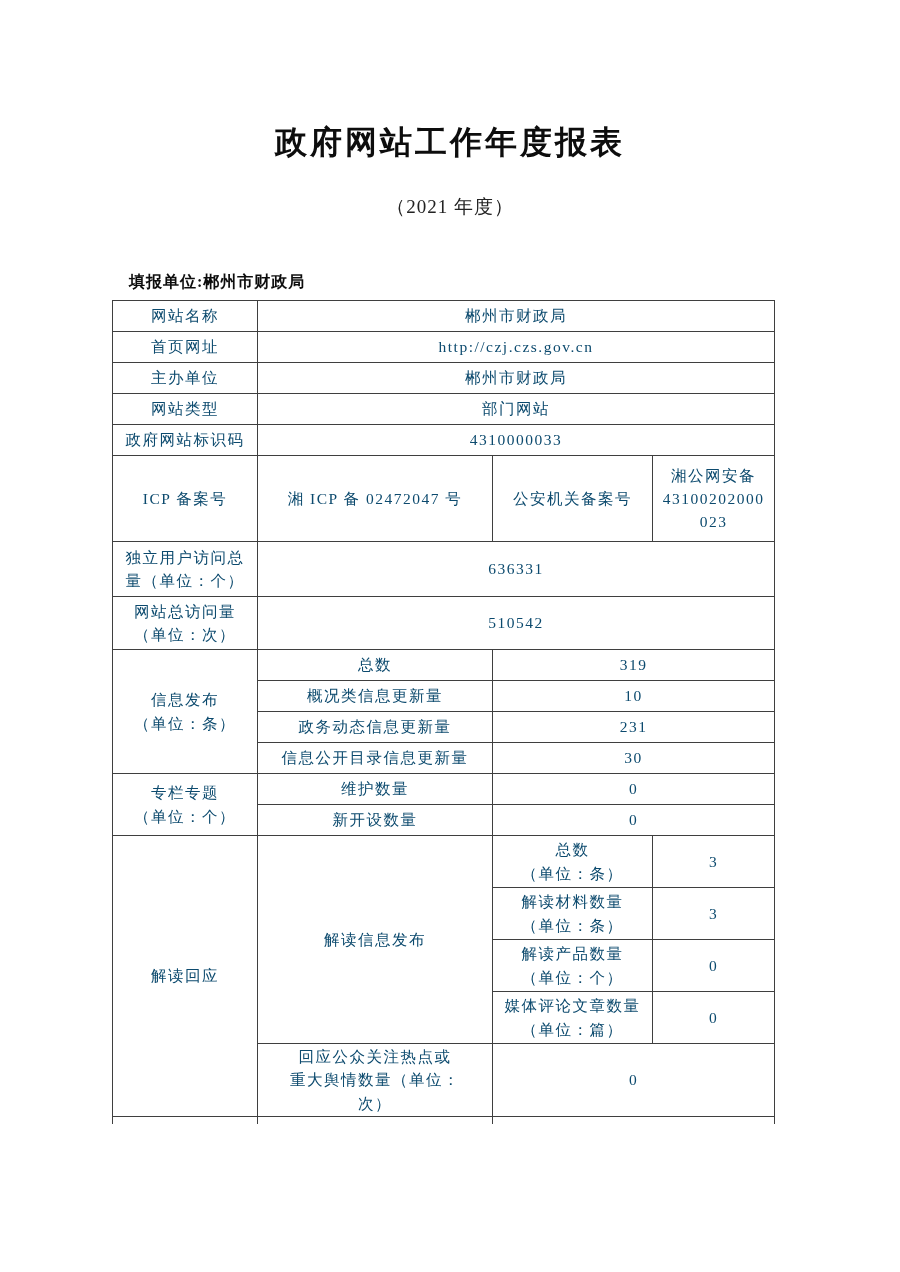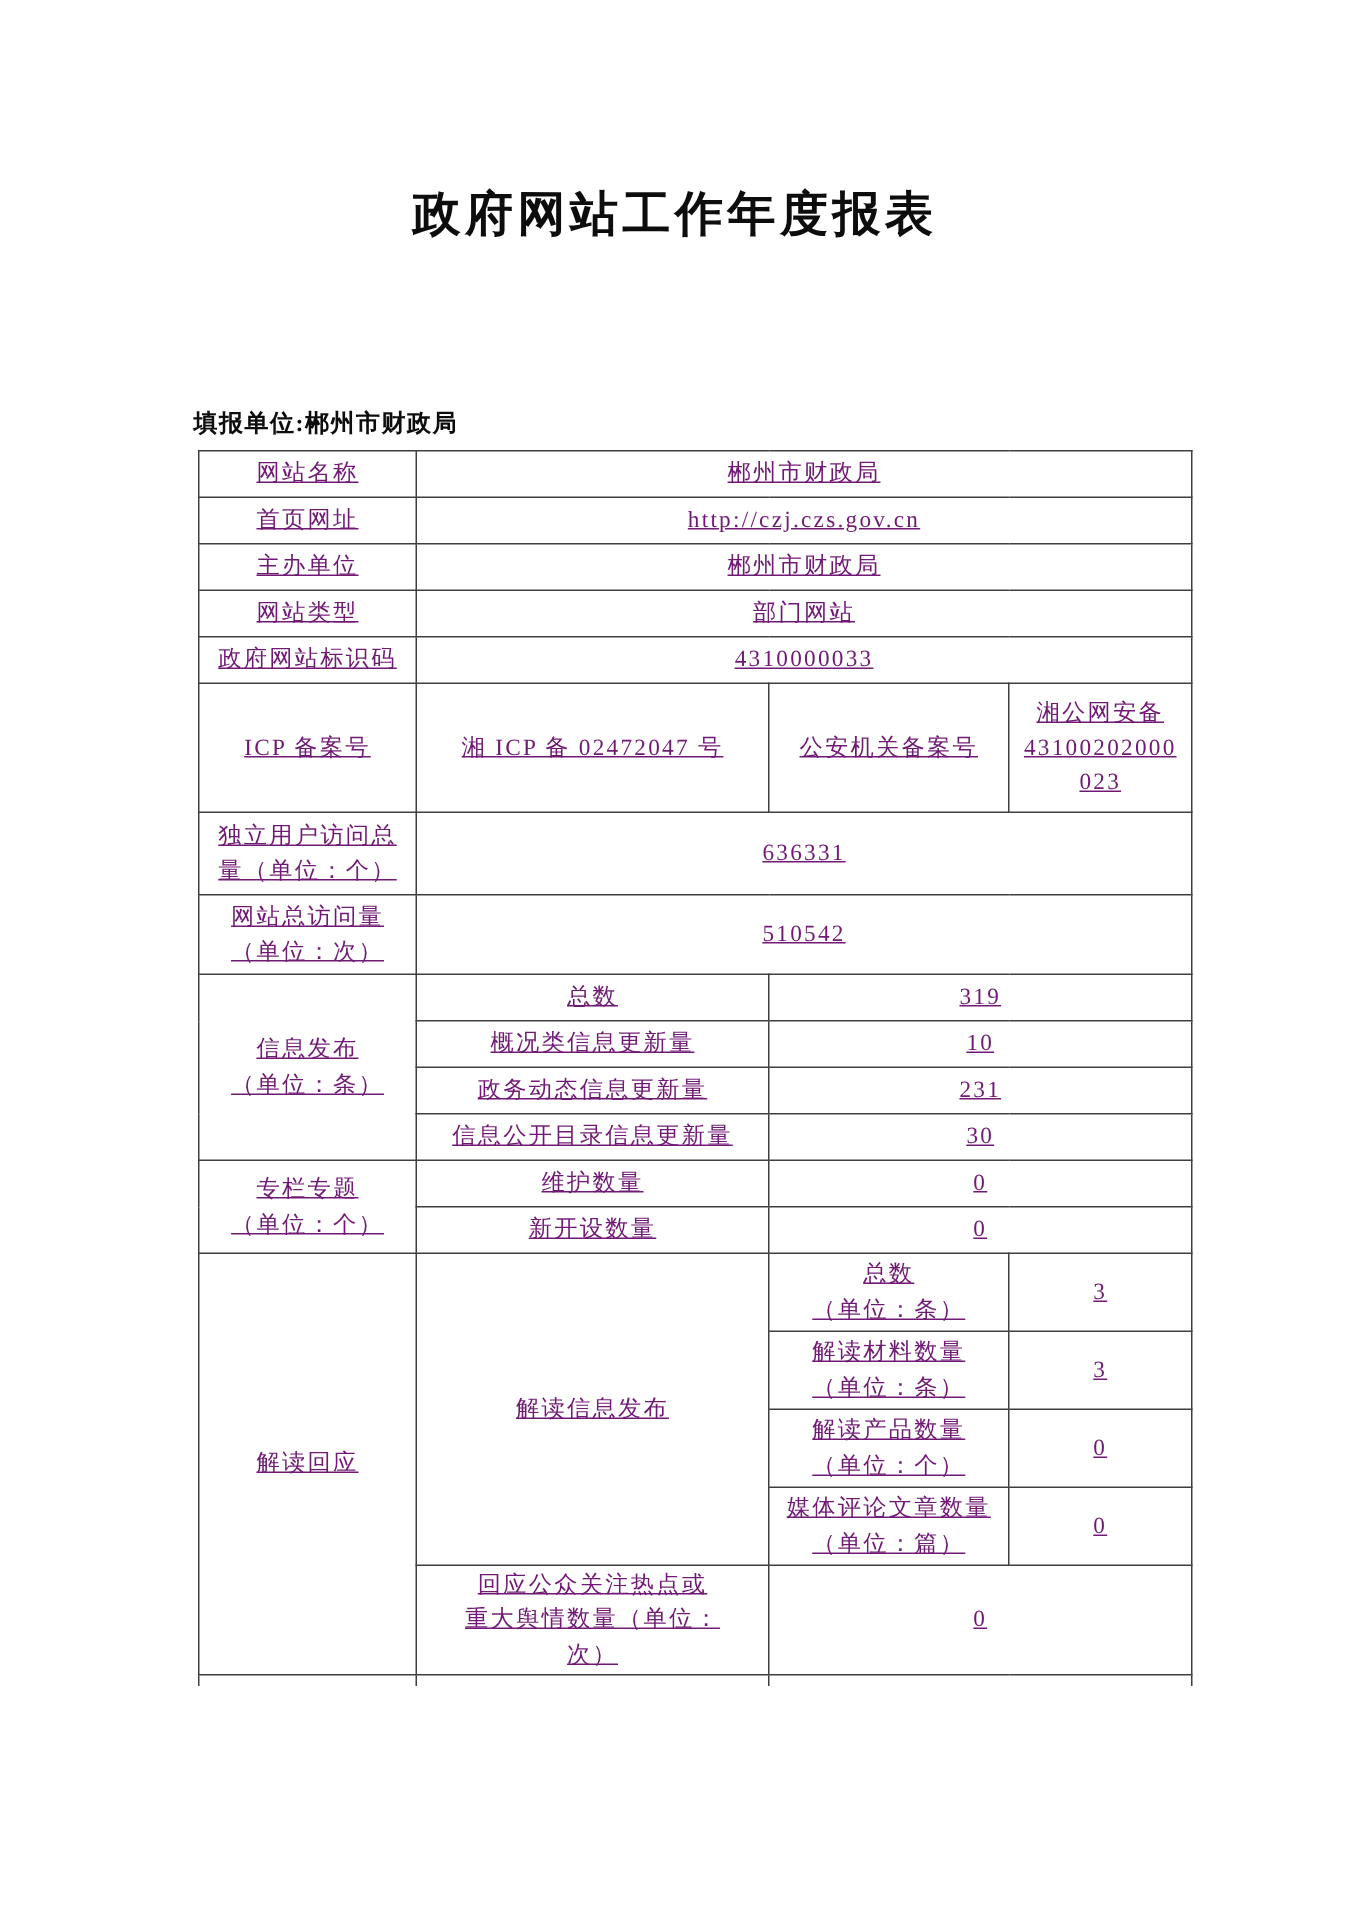--- a/index.html
+++ b/index.html
@@ -34,27 +34,26 @@
   .reporting-unit {
     position: absolute;
     top: 272px; left: 129px;
     font-size: 16px;
     font-weight: 700;
     letter-spacing: 1px;
     color: #0d0d0d;
   }
   table.report {
     position: absolute;
-    left: 132px; top: 300px;
+    left: 112px; top: 300px;
     width: 662px;
     border-collapse: collapse;
     table-layout: fixed;
     font-size: 15.5px;
-    color: #701a75;
-    text-decoration: underline;
+    color: #0c4a6e;
   }
   table.report td {
     border: 1px solid #3f3f3f;
     text-align: center;
     vertical-align: middle;
     padding: 1px 4px;
     letter-spacing: 1.5px;
     line-height: 1.5;
     overflow: hidden;
   }
@@ -74,20 +73,21 @@
     font-size: 17px;
     color: #1c1c1c;
   }
 </style>
 </head>
 <body>
 
 <div class="page">
 
   <h1 class="title">政府网站工作年度报表</h1>
+  <div class="subtitle">（2021 年度）</div>
   <div class="reporting-unit">填报单位:郴州市财政局</div>
 
   <table class="report">
     <colgroup>
       <col style="width:145px">
         <col style="width:235px">
         <col style="width:160px">
         <col style="width:122px">
     </colgroup>
     <tbody>

